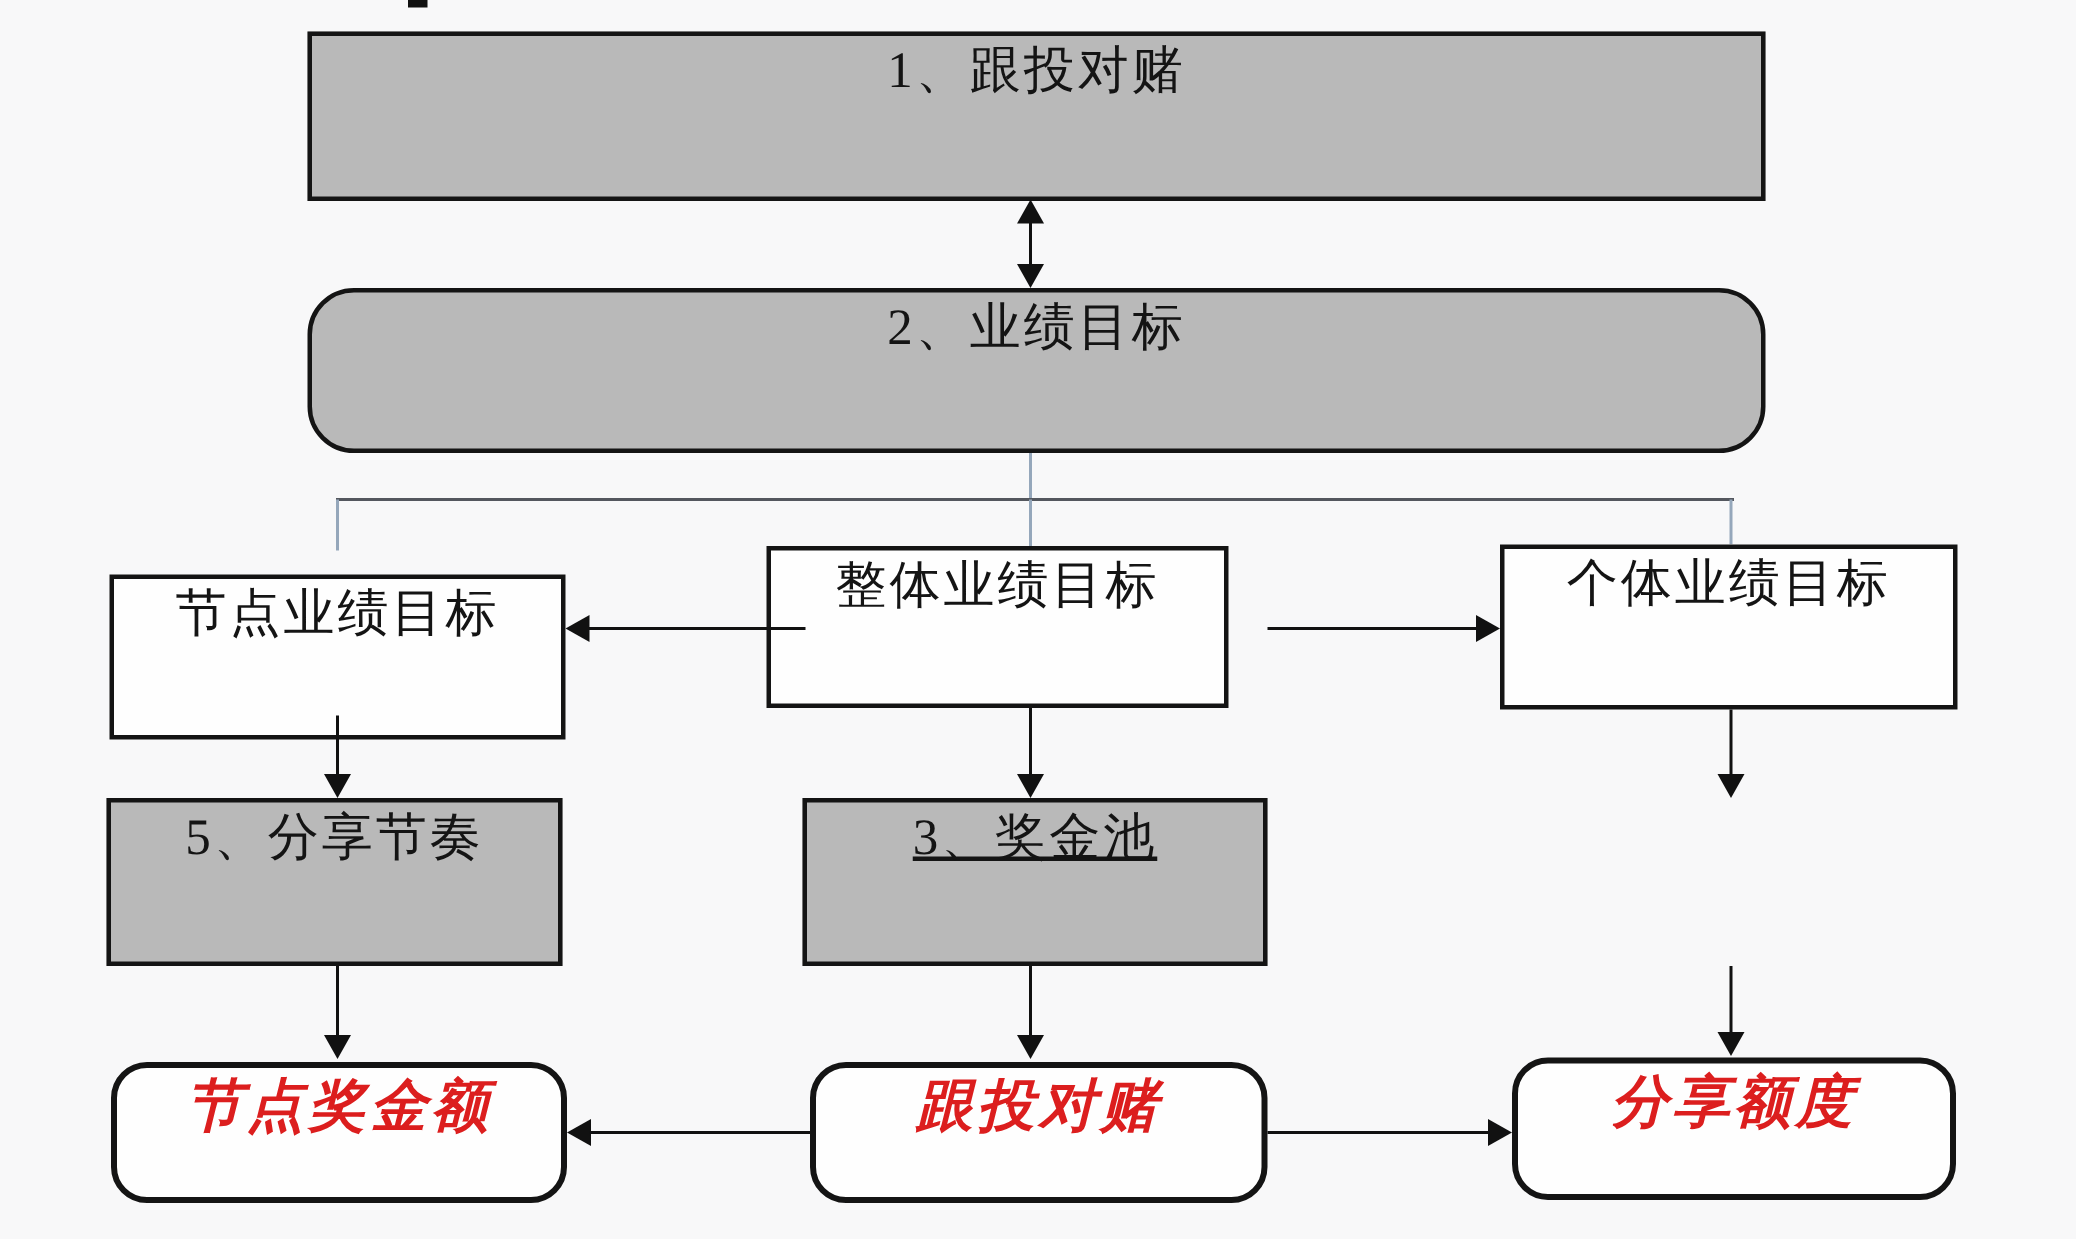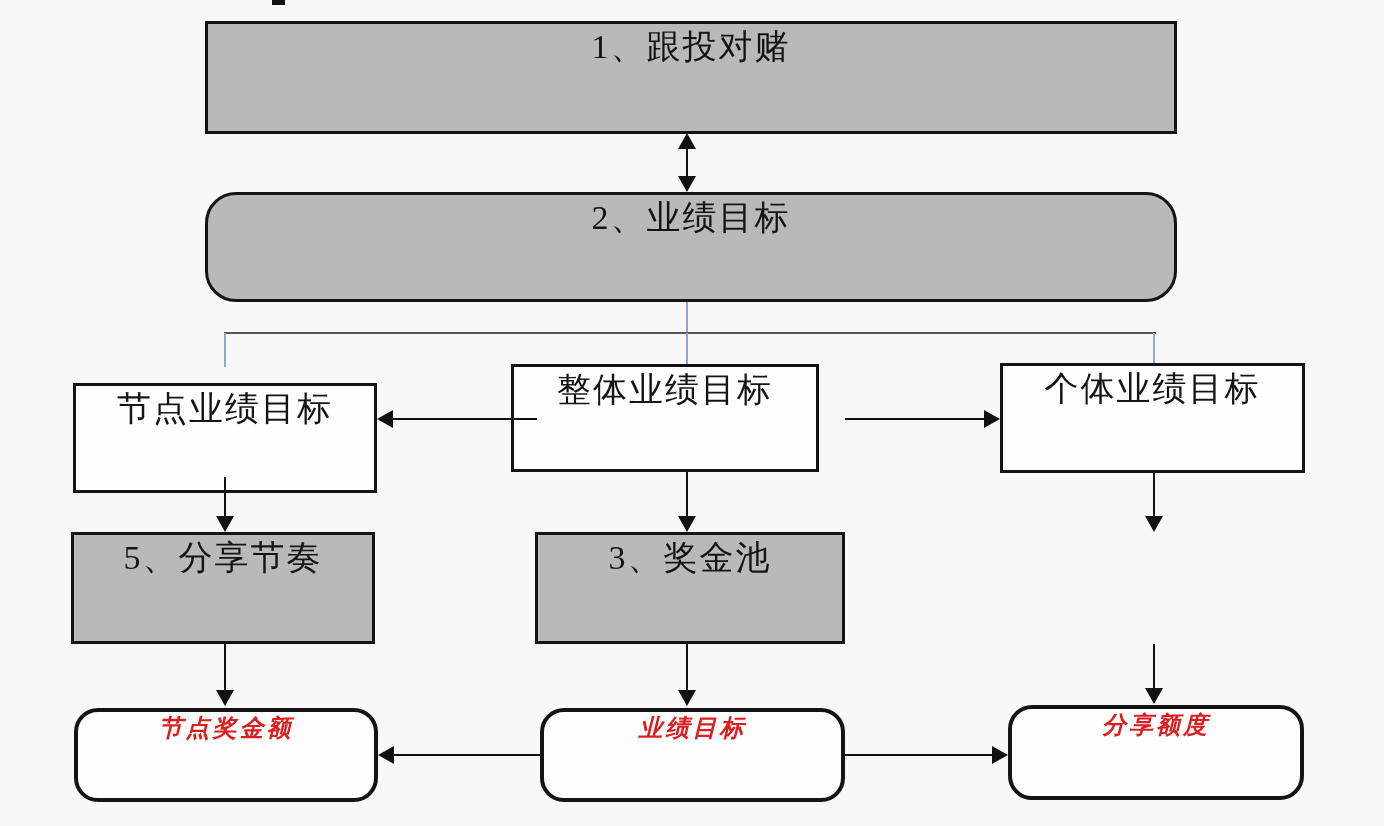--- a/index.html
+++ b/index.html
@@ -22,32 +22,32 @@
     border:3px solid var(--border);
     background:var(--box_white);
     display:flex;align-items:flex-start;justify-content:center;text-align:center;
     font-size:34px;color:var(--text);letter-spacing:2px;
   }
   .gray{background:var(--box_gray);}
   .rounded{
     border-radius:24px;border-width:4px;background:var(--box_white);
   }
   .rounded .lbl{
-    color:var(--accent_red);font-weight:bold;font-style:italic;font-size:24px;letter-spacing:3px;
+    color:var(--accent_red);font-weight:bold;font-style:italic;font-size:38px;letter-spacing:3px;
   }
   .lbl{display:inline-block;}
 
   
   .b1{left:205px;top:21px;width:972px;height:113px;}
   .b2{left:205px;top:192px;width:972px;height:110px;border-radius:31px;}
   .b3l{left:73px;top:367px;width:304px;height:110px;margin-top:16px;}
   .b3c{left:511px;top:364px;width:308px;height:108px;}
   .b3r{left:1000px;top:363px;width:305px;height:110px;}
   .b4l{left:71px;top:532px;width:304px;height:112px;font-family:Liberation Serif, serif;}
-  .b4c{left:535px;top:532px;width:310px;height:112px;}
+  .b4c{left:535px;top:532px;width:310px;height:112px;text-decoration:underline;}
   .b4r{left:1004px;top:532px;width:305px;height:112px;}
   .b5l{left:74px;top:708px;width:304px;height:94px;}
   .b5c{left:540px;top:708px;width:305px;height:94px;}
   .b5r{left:1008px;top:705px;width:296px;height:95px;}
 
   
   .vline,.hline,.head-up,.head-down,.head-left,.head-right,.frag{position:absolute;}
   .vline{width:2px;background:var(--arrow);}
   .hline{height:2px;background:var(--arrow);}
   .c-light{background:var(--connector_light);}
@@ -136,21 +136,21 @@
   </div>
   <div>
     <div class="vline" style="left:1153px;top:644px;height:46px;"></div>
     <div class="head-down" style="left:1145px;top:688px;"></div>
   </div>
 
   <div class="box rounded b5l">
     <span class="lbl">节点奖金额</span>
   </div>
   <div class="box rounded b5c">
-    <span class="lbl">业绩目标</span>
+    <span class="lbl">跟投对赌</span>
   </div>
   <div class="box rounded b5r">
     <span class="lbl">分享额度</span>
   </div>
 
   <div>
     <div class="head-left" style="left:378px;top:746px;"></div>
     <div class="hline" style="left:393px;top:754px;width:147px;"></div>
   </div>
   <div>

